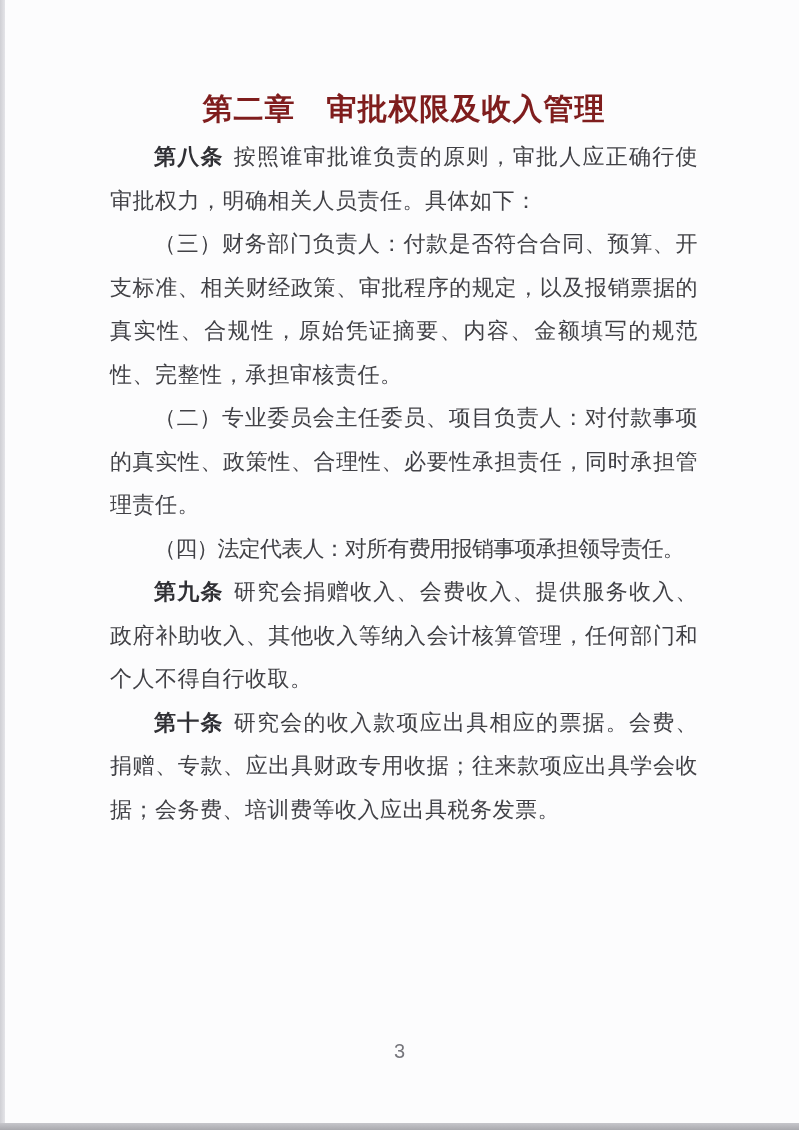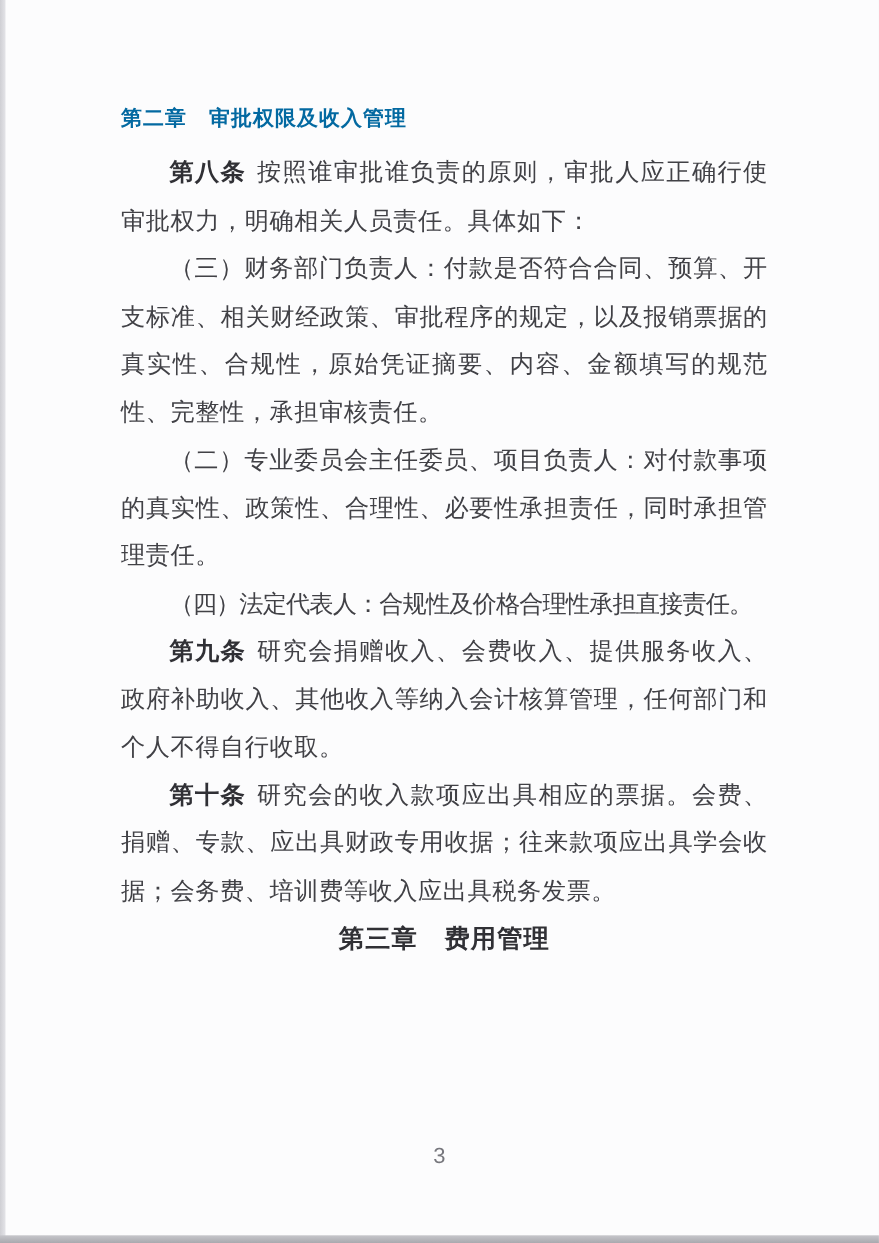--- a/index.html
+++ b/index.html
@@ -30,24 +30,25 @@
     background: linear-gradient(to bottom, #c6c6cb, #a9a9ae);
   }
   .content {
     position: absolute;
     left: 110px;
     top: 86px;
     width: 588px;
   }
   .chapter-heading {
     margin: 0 0 3px 0;
-    font-size: 19px;
+    font-size: 30px;
     font-weight: 700;
     line-height: 46px;
-    color: #0369a1;
+    text-align: center;
+    color: #7f1d1d;
     letter-spacing: 1px;
   }
   .para {
     margin: 0;
     font-size: 22px;
     line-height: 43.5px;
     text-align: justify;
     text-justify: inter-ideograph;
     text-indent: 2em;
     letter-spacing: 0.5px;
@@ -90,26 +91,25 @@
   <div class="content">
     <h1 class="chapter-heading">第二章　审批权限及收入管理</h1>
 
     <p class="para"><span class="lead">第八条</span><span>按照谁审批谁负责的原则，审批人应正确行使审批权力，明确相关人员责任。具体如下：</span></p>
 
 
     <p class="para"><span>（三）财务部门负责人：付款是否符合合同、预算、开支标准、相关财经政策、审批程序的规定，以及报销票据的真实性、合规性，原始凭证摘要、内容、金额填写的规范性、完整性，承担审核责任。</span></p>
 
     <p class="para"><span>（二）专业委员会主任委员、项目负责人：对付款事项的真实性、政策性、合理性、必要性承担责任，同时承担管理责任。</span></p>
 
-    <p class="para tight"><span>（四）法定代表人：合规性及价格合理性承担直接责任。</span></p>
+    <p class="para tight"><span>（四）法定代表人：对所有费用报销事项承担领导责任。</span></p>
 
     <p class="para"><span class="lead">第九条</span><span>研究会捐赠收入、会费收入、提供服务收入、政府补助收入、其他收入等纳入会计核算管理，任何部门和个人不得自行收取。</span></p>
 
     <p class="para"><span class="lead">第十条</span><span>研究会的收入款项应出具相应的票据。会费、捐赠、专款、应出具财政专用收据；往来款项应出具学会收据；会务费、培训费等收入应出具税务发票。</span></p>
 
 
-    <h2 class="next-chapter-heading">第三章　费用管理</h2>
   </div>
 
   <div class="page-number">3</div>
 
   <div class="scan-edge-bottom"></div>
 </div>
 
 </body></html>

